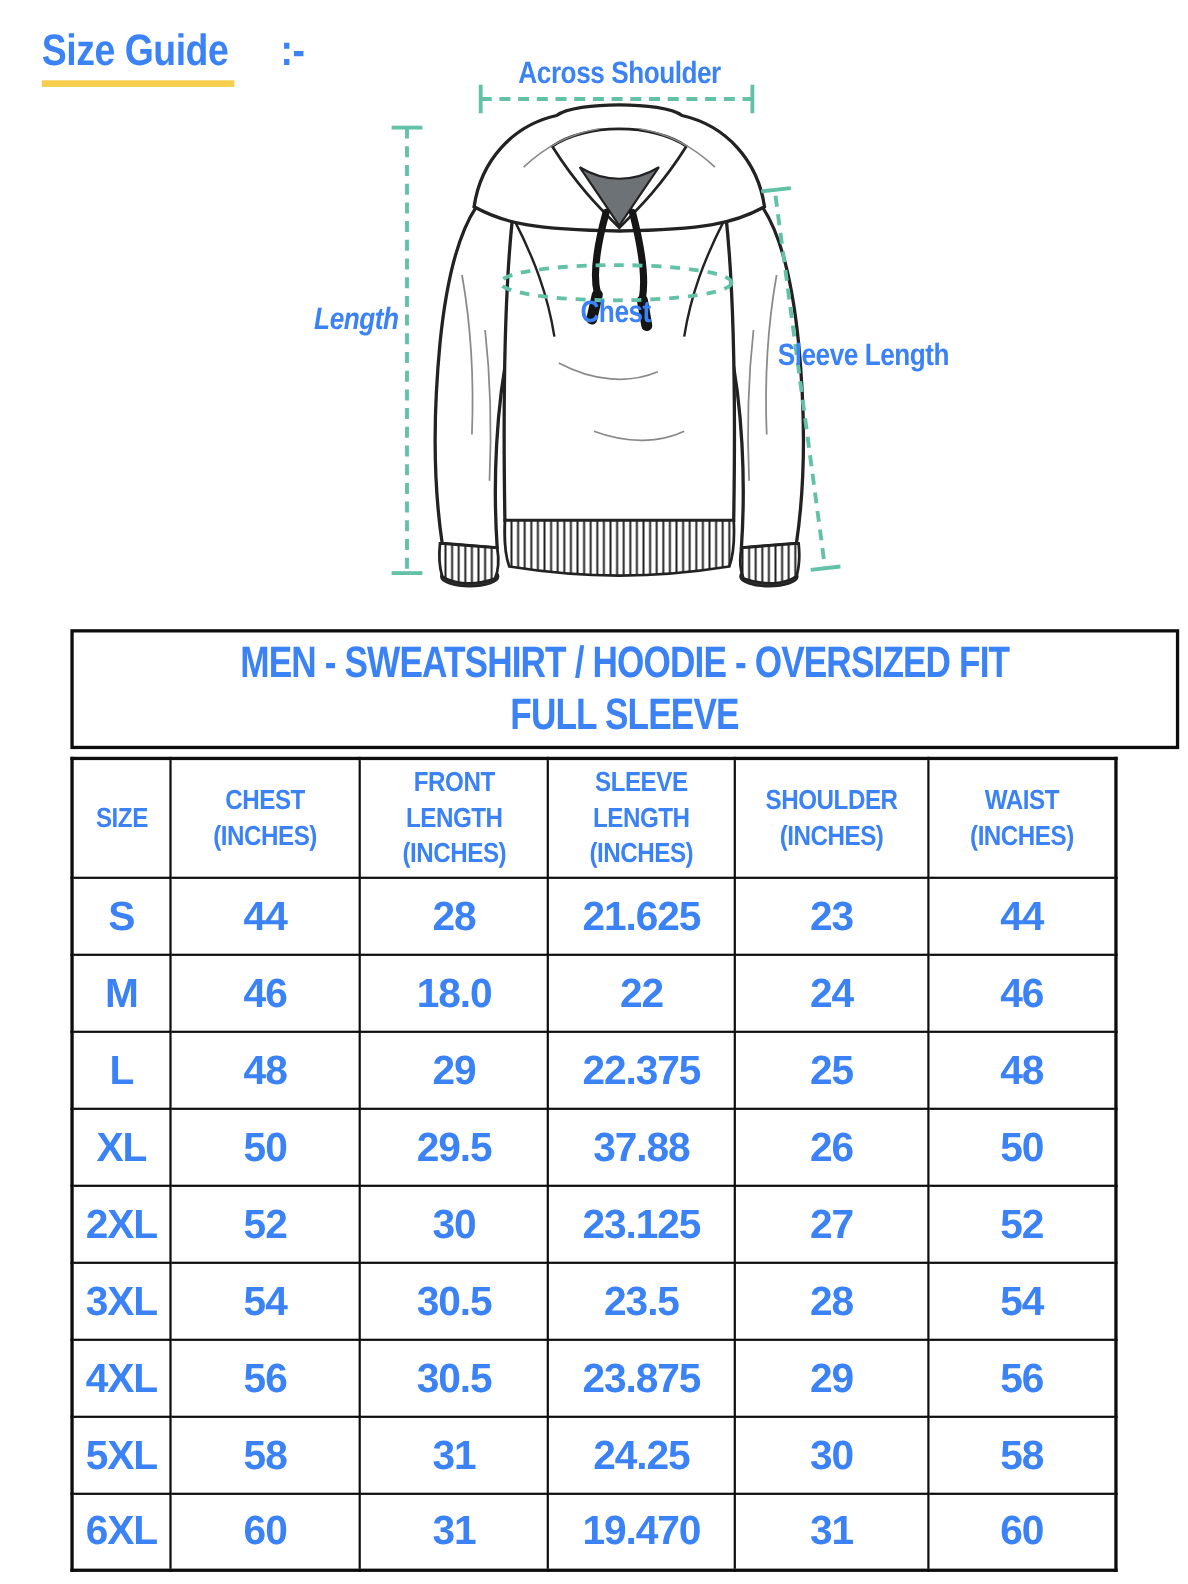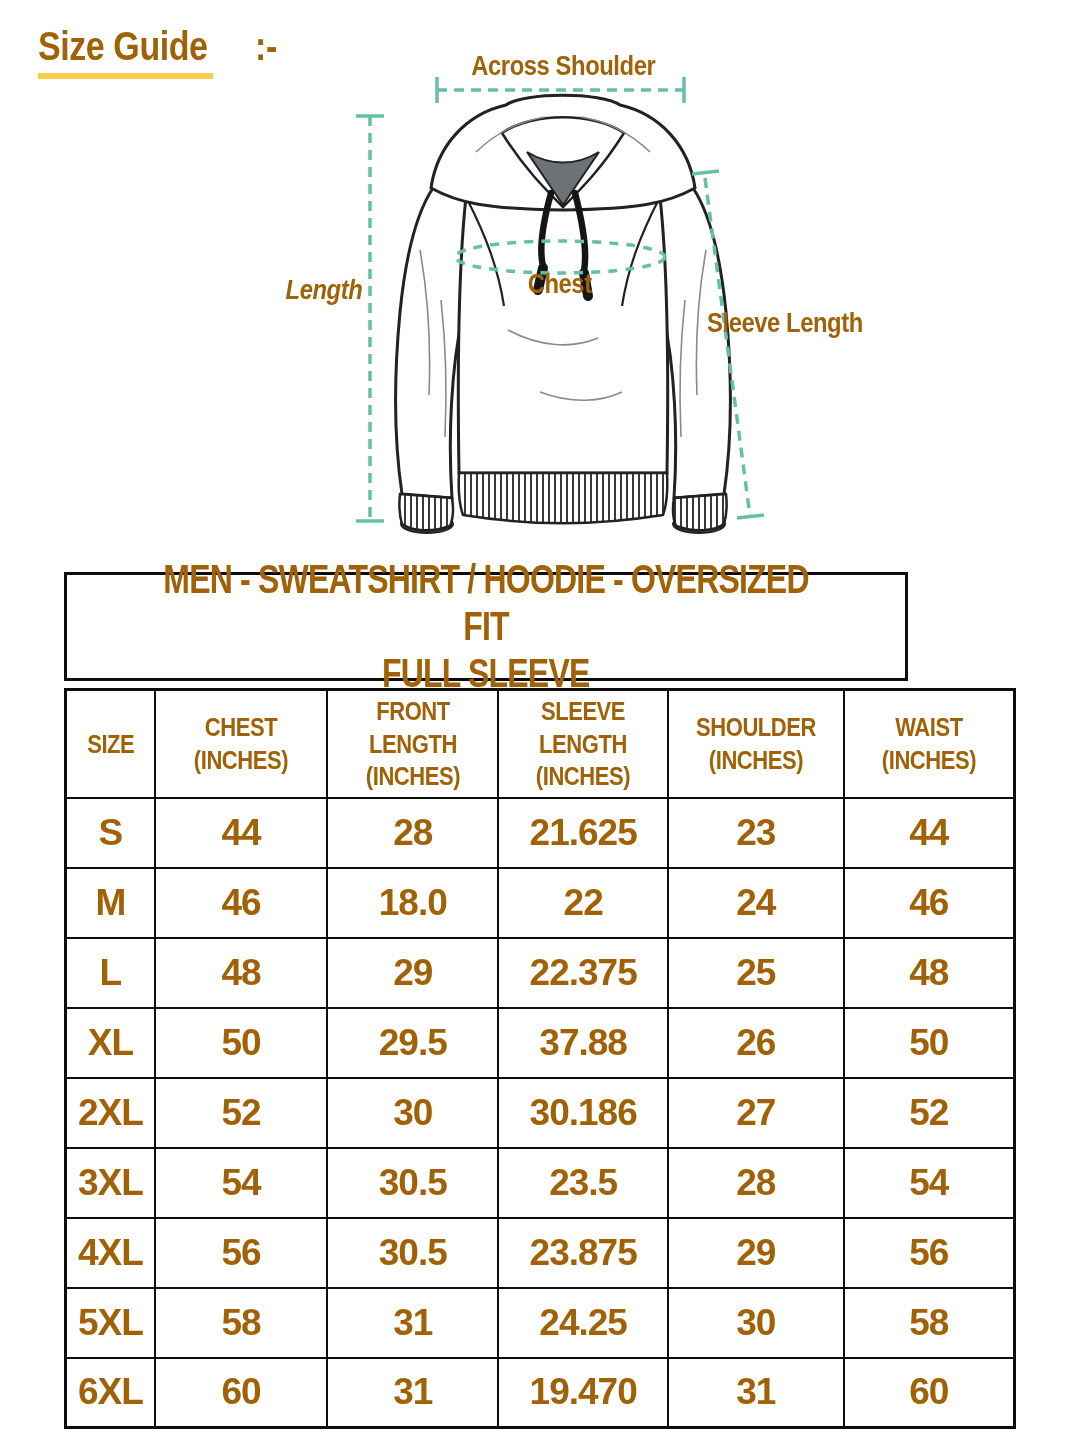--- a/index.html
+++ b/index.html
@@ -1,38 +1,38 @@
 <!DOCTYPE html>
 <html><head>
 <meta charset="utf-8">
 <style>
   html,body { margin:0; padding:0; background:#ffffff; }
   .page {
     position:relative; width:1080px; height:1440px; background:#ffffff;
-    font-family:"Liberation Sans", sans-serif; color:#a16207; overflow:hidden;
+    font-family:"Liberation Sans", sans-serif; color:#3b82f6; overflow:hidden;
   }
   .cond       { display:inline-block; transform:scaleX(0.85); transform-origin:center; letter-spacing:-0.5px; }
   .cond-left  { display:inline-block; transform:scaleX(0.85); transform-origin:left center; letter-spacing:-0.5px; }
   .cond-right { display:inline-block; transform:scaleX(0.85); transform-origin:right center; letter-spacing:-0.5px; }
 
   
   .title { position:absolute; left:38px; top:24px; font-size:40px; font-weight:bold; white-space:nowrap; }
   .title-main { border-bottom:6px solid #F6CE4B; padding-bottom:4px; padding-right:6px; }
 
   
   .diagram-svg { position:absolute; left:0; top:0; pointer-events:none; }
   .dlabel { position:absolute; font-size:28px; font-weight:bold; white-space:nowrap; }
   .lbl-across { left:433px; top:50px;  width:260px; text-align:center; }
   .lbl-length { left:240px; top:274px; width:122px; text-align:right;font-style:italic; }
   .lbl-chest  { left:500px; top:268px; width:120px; text-align:center; }
   .lbl-sleeve { left:707px; top:307px; }
 
   
   .banner {
-    position:absolute; left:64px; top:572px; width:844px; height:109px;
+    position:absolute; left:64px; top:572px; width:1008px; height:109px;
     border:3px solid #0d0d0d; box-sizing:border-box;
     display:flex; flex-direction:column; align-items:center; justify-content:center;
     font-weight:bold; font-size:40px; line-height:1.18; text-align:center;
   }
   .banner .cond { transform:scaleX(0.8); letter-spacing:-1px; }
 
   
   table.size-table {
     position:absolute; left:64px; top:688px; width:952px;
     border-collapse:collapse; table-layout:fixed;
@@ -190,21 +190,21 @@
         <td>50</td>
         <td>29.5</td>
         <td>37.88</td>
         <td>26</td>
         <td>50</td>
       </tr>
       <tr>
         <td>2XL</td>
         <td>52</td>
         <td>30</td>
-        <td>30.186</td>
+        <td>23.125</td>
         <td>27</td>
         <td>52</td>
       </tr>
       <tr>
         <td>3XL</td>
         <td>54</td>
         <td>30.5</td>
         <td>23.5</td>
         <td>28</td>
         <td>54</td>

